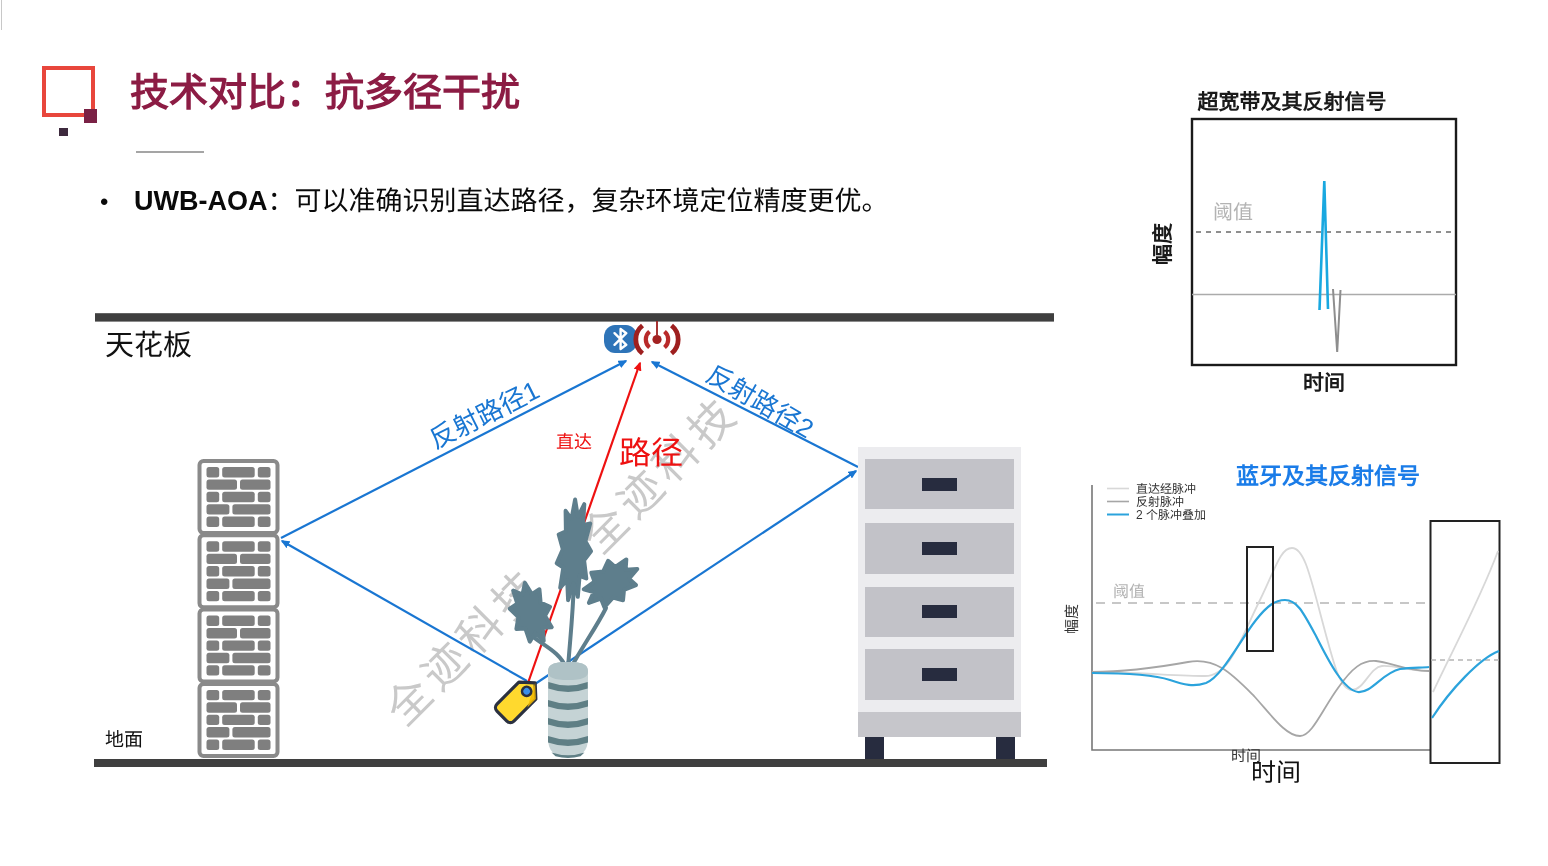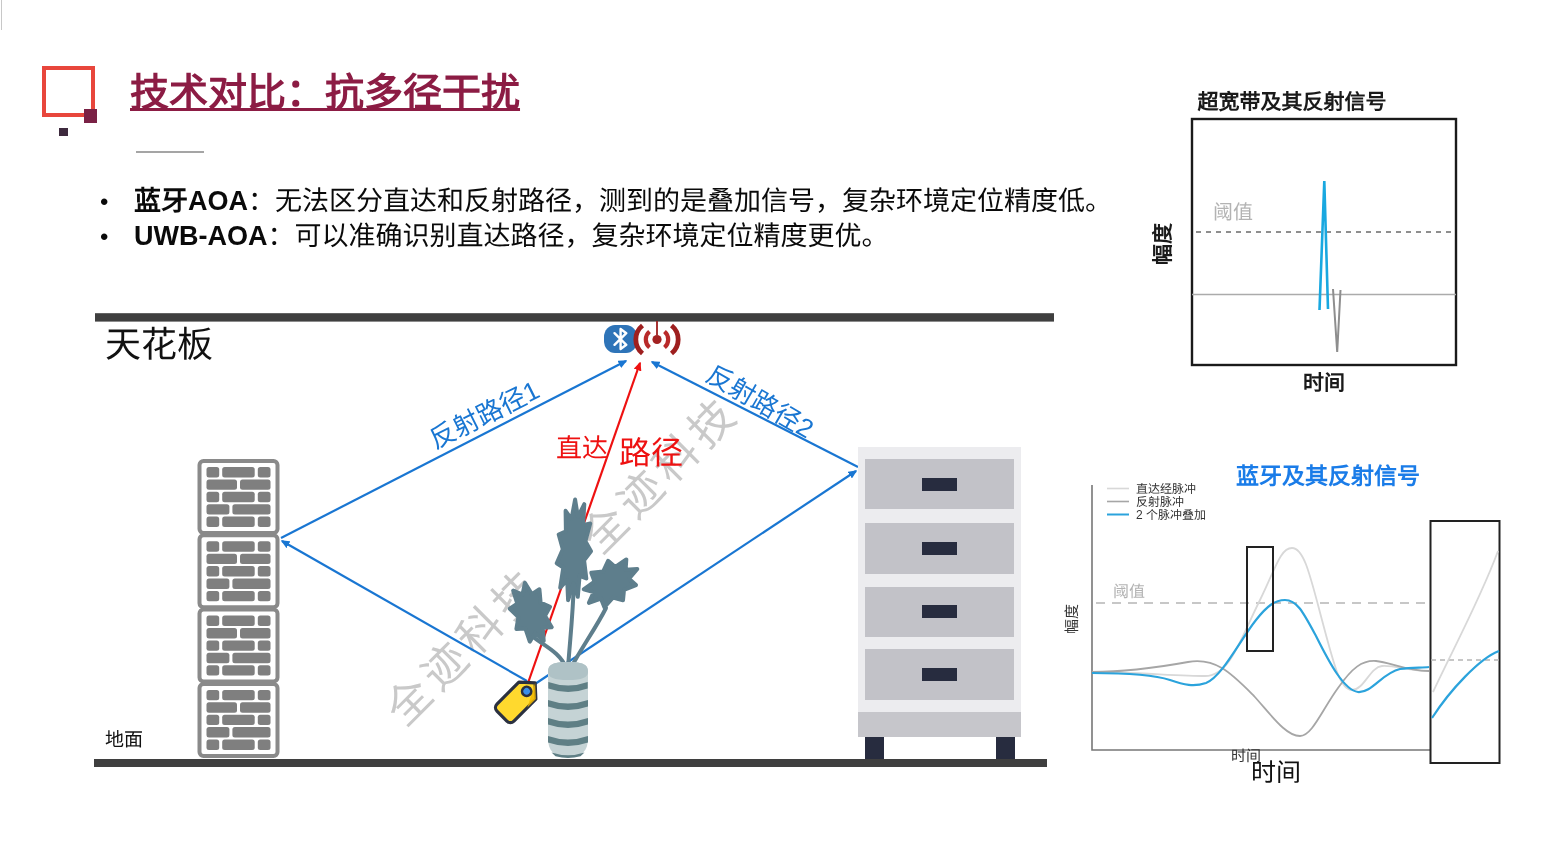--- a/index.html
+++ b/index.html
@@ -12,26 +12,25 @@
 <body>
 
 <div class="abs" style="left:1px;top:0;width:1px;height:30px;background:#C8C8C8;"></div>
 
 <div class="abs" style="left:42px;top:66px;width:45px;height:43px;border:4px solid #E8463C;"></div>
 
 <div class="abs" style="left:84px;top:109px;width:13px;height:14px;background:#7A2145;"></div>
 
 <div class="abs" style="left:59px;top:128px;width:9px;height:8px;background:#3E2A3E;"></div>
 
-<div class="abs" style="left:130px;top:61px;font-size:39px;font-weight:bold;color:#8C1C44;letter-spacing:0px;white-space:nowrap;text-decoration:underline;">技术对比：抗多径干扰</div>
+<div class="abs" style="left:130px;top:61px;font-size:39px;font-weight:bold;color:#8C1C44;letter-spacing:0px;white-space:nowrap;">技术对比：抗多径干扰</div>
 
 <div class="abs" style="left:136px;top:151px;width:68px;height:2px;background:#A5A5A5;"></div>
 
 <div class="abs" style="left:100px;top:184px;font-size:27px;color:#0a0a0a;line-height:34px;white-space:nowrap;">
-  <div><span style="display:inline-block;width:34px;font-size:24px;">•</span><b>蓝牙AOA</b>：无法区分直达和反射路径，测到的是叠加信号，复杂环境定位精度低。</div>
   <div><span style="display:inline-block;width:34px;font-size:24px;">•</span><b>UWB-AOA</b>：可以准确识别直达路径，复杂环境定位精度更优。</div>
 </div>
 
 <svg class="abs" style="left:0;top:0;" width="1080" height="866" viewBox="0 0 1080 866">
   <defs>
     <marker id="ab" markerWidth="9" markerHeight="8" refX="7.5" refY="4" orient="auto" markerUnits="userSpaceOnUse">
       <path d="M0,0 L9,4 L0,8 z" fill="#1976D2"></path>
     </marker>
     <marker id="ar" markerWidth="9" markerHeight="8" refX="7.5" refY="4" orient="auto" markerUnits="userSpaceOnUse">
       <path d="M0,0 L9,4 L0,8 z" fill="#EE1111"></path>
@@ -173,25 +172,25 @@
       <path d="M664.5,331.5 A10.5,10.5 0 0,1 664.5,347.5" stroke="#B92A2A" stroke-width="4.2"></path>
       <path d="M671.5,325.5 A18,18 0 0,1 671.5,353.5" stroke="#9E1F1F" stroke-width="4.8"></path>
     </g>
   </g>
 </svg>
 
 <div class="abs" style="left:424px;top:394px;font-size:26px;color:#1976D2;transform:rotate(-26.5deg);white-space:nowrap;">反射路径1</div>
 
 <div class="abs" style="left:702px;top:381px;font-size:26px;color:#1976D2;transform:rotate(30deg);white-space:nowrap;">反射路径2</div>
 
-<div class="abs" style="left:556px;top:427px;font-size:26px;color:#EE1111;white-space:nowrap;">直达</div>
+<div class="abs" style="left:556px;top:427px;font-size:18px;color:#EE1111;white-space:nowrap;">直达</div>
 
 <div class="abs" style="left:619px;top:427px;font-size:32px;color:#EE1111;white-space:nowrap;">路径</div>
 
-<div class="abs" style="left:105px;top:329px;font-size:36px;line-height:32px;color:#111;">天花板</div>
+<div class="abs" style="left:105px;top:329px;font-size:29px;line-height:32px;color:#111;">天花板</div>
 
 <div class="abs" style="left:105px;top:724px;font-size:19px;line-height:32px;color:#111;">地面</div>
 
 <svg class="abs" style="left:1130px;top:80px;" width="418" height="340" viewBox="0 0 418 340">
 
   <text x="162" y="29" font-size="21" font-weight="bold" fill="#1a1a1a" text-anchor="middle">超宽带及其反射信号</text>
 
   <rect x="62" y="39" width="264" height="246" fill="#fff" stroke="#1a1a1a" stroke-width="2.4"></rect>
 
   <line x1="66" y1="152" x2="322" y2="152" stroke="#8E8E8E" stroke-width="2" stroke-dasharray="5,5"></line>

